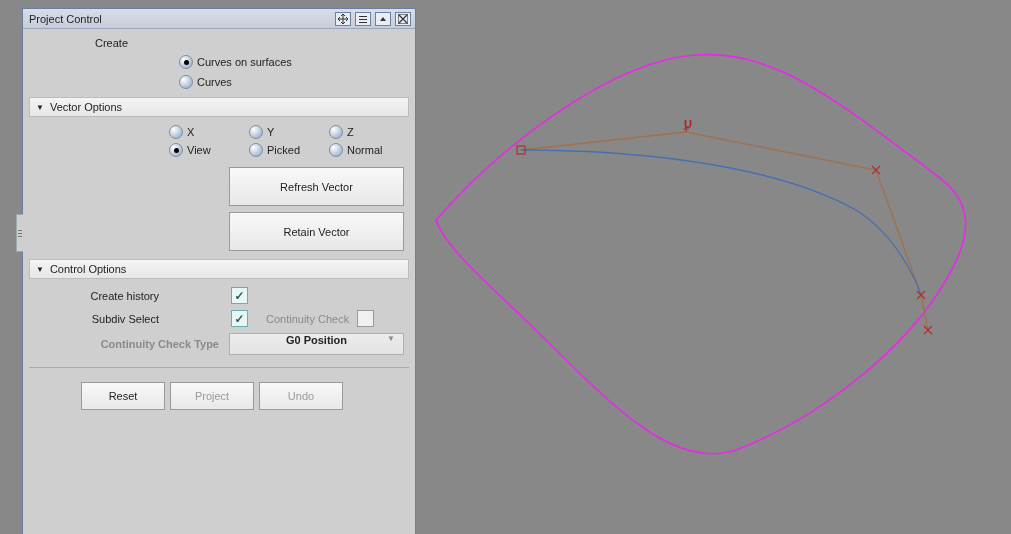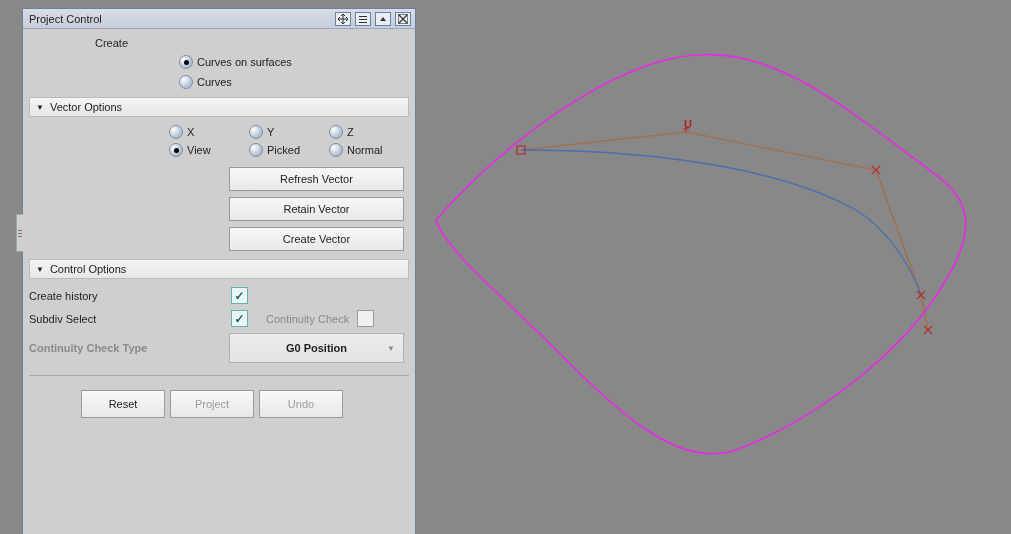--- a/index.html
+++ b/index.html
@@ -18,21 +18,21 @@
   .titlebar .tb-btn {
     width: 16px; height: 14px; border: 1px solid #6b7fa0; background: #e9edf4;
     display: flex; align-items: center; justify-content: center; font-size: 9px; line-height: 1;
     cursor: default;
   }
   .titlebar .tb-btn svg { display:block; }
 
   .body { padding: 8px 6px 0 6px; }
 
   .row { display: flex; align-items: center; margin-bottom: 6px; }
-  .lbl-col { width: 140px; text-align: left; padding-right: 10px; color:#222; }
+  .lbl-col { width: 140px; text-align: right; padding-right: 10px; color:#222; }
   .lbl-col.dim { color:#8a8a8a; }
 
   .radio {
     width: 14px; height: 14px; border-radius: 50%;
     background: radial-gradient(circle at 30% 30%, #fff, #b8c6d8 60%, #8fa2bc);
     border: 1px solid #7d8ea8; display: inline-flex; align-items:center; justify-content:center;
     margin-right: 4px; flex-shrink:0;
   }
   .radio.selected::after { content:""; width:5px; height:5px; background:#000; border-radius:50%; }
   .opt { display:flex; align-items:center; margin-right:18px;text-align:right; }
@@ -40,36 +40,36 @@
   .section-hdr {
     background: linear-gradient(#f4f4f4,#e6e6e6); border: 1px solid #bcbcbc;
     height: 20px; display:flex; align-items:center; padding-left:6px; margin: 8px 0 8px 0;
   }
   .section-hdr .tri { margin-right:6px; font-size:8px; }
 
   .axis-row { display:flex; align-items:center; margin-left: 140px; margin-bottom:4px; }
   .axis-row .opt { width: 74px; }
 
   .btn {
-    height: 24px; border:1px solid #9a9a9a; background: linear-gradient(#f8f8f8,#e8e8e8);
+    height: 39px; border:1px solid #9a9a9a; background: linear-gradient(#f8f8f8,#e8e8e8);
     display:flex; align-items:center; justify-content:center; cursor:default;
   }
   .btn.disabled { color:#9b9b9b;text-align:right; }
   .vec-btns { margin-left: 200px; width: 175px; display:flex; flex-direction:column; gap:6px; }
 
   .check {
     width:17px; height:17px; border:1px solid #5fb3b3; background:#eaf5f5;
     display:inline-flex; align-items:center; justify-content:center; margin-left:2px;
   }
   .check.plain { border:1px solid #9a9a9a; background:#f0f0f0; }
   .check.checked::after { content:"✓"; font-size:12px; font-weight:bold; color:#1a5f5f; }
 
   .select {
-    width: 175px; height:30px; border:1px solid #b0b0b0; background: linear-gradient(#ececec,#e3e3e3);
-    display:flex; align-items:center; justify-content:center; position:relative; color:#8a8a8a;
+    width: 175px; height:22px; border:1px solid #b0b0b0; background: linear-gradient(#ececec,#e3e3e3);
+    display:flex; align-items:flex-start; justify-content:center; position:relative; color:#8a8a8a;
   }
   .select .caret { position:absolute; right:8px; font-size:8px; color:#8a8a8a; }
 
   .hr { height:1px; background:#aaa; margin: 12px 0 14px 0; }
 
   .footer-btns { display:flex; gap:5px; padding: 0 0 14px 52px; }
   .footer-btns .btn { width: 84px; height: 28px; }
 
   .grip {
     position:absolute; left:-7px; top: 205px; width:7px; height:38px;
@@ -163,21 +163,20 @@
           <span>Picked</span>
         </div>
       <div class="opt">
           <span class="radio"></span>
           <span>Normal</span>
         </div>
     </div>
     <div class="vec-btns">
       <div class="btn">Refresh Vector</div>
       <div class="btn">Retain Vector</div>
-      <div class="btn">Create Vector</div>
     </div>
 
     <div class="section-hdr">
       <span class="tri">▼</span>
       <span>Control Options</span>
     </div>
     <div class="row">
       <div class="lbl-col">Create history</div>
       <span style="width:60px;"></span>
       <span class="check checked"></span>

